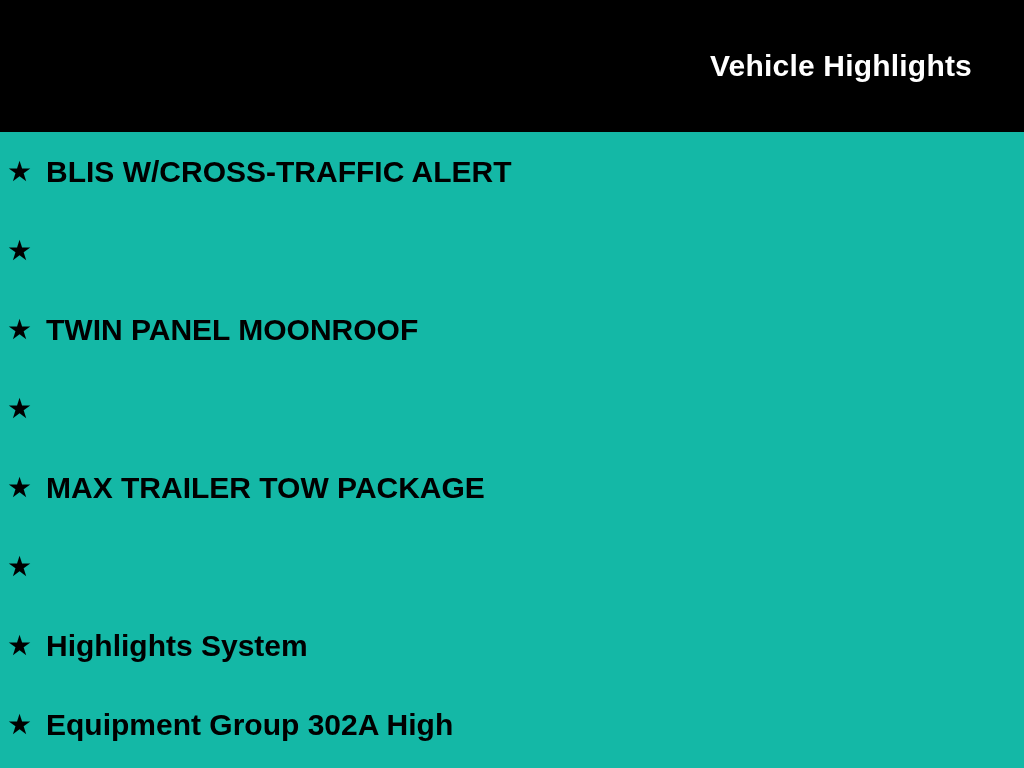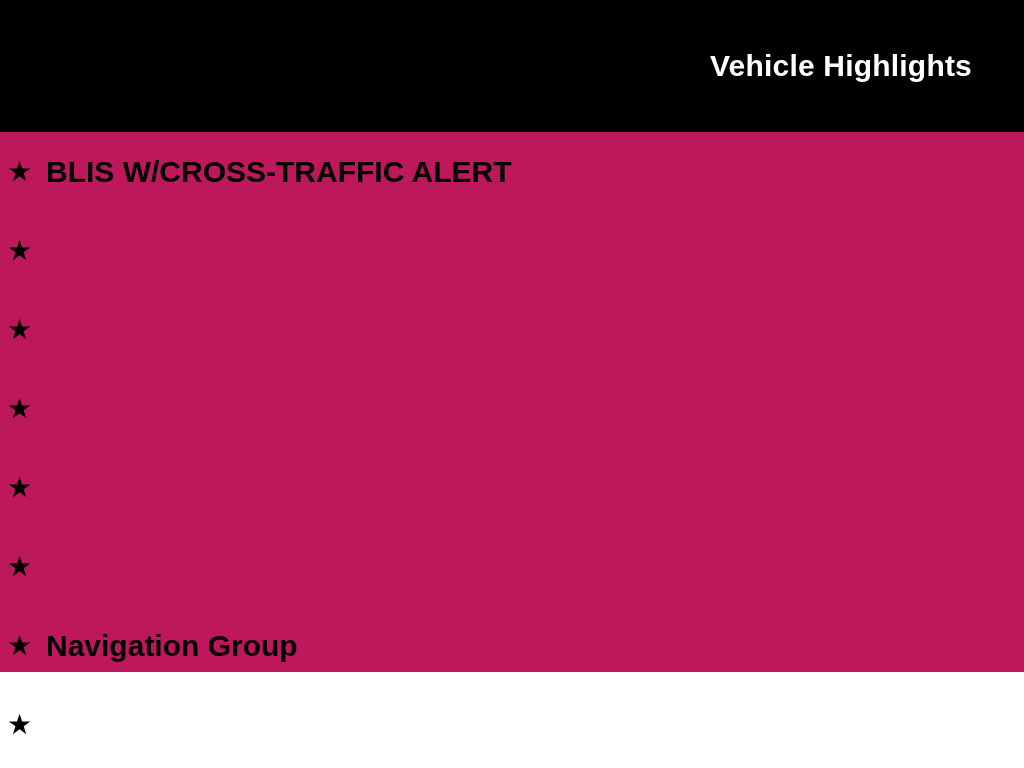--- a/index.html
+++ b/index.html
@@ -6,22 +6,22 @@
     margin: 0;
     padding: 0;
     width: 1024px;
     height: 768px;
     background: #ffffff;
     overflow: hidden;
     font-family: "Liberation Sans", sans-serif;
   }
   .page {
     width: 1024px;
-    height: 672px;
-    background: #be185d;
+    height: 768px;
+    background: #14b8a6;
   }
   .header {
     width: 100%;
     height: 132px;
     background: #000000;
     display: flex;
     align-items: center;
     justify-content: flex-end;
     box-sizing: border-box;
     padding-right: 52px;
@@ -73,37 +73,40 @@
       <span class="star">★</span>
       <span class="label">BLIS W/CROSS-TRAFFIC ALERT</span>
     </div>
 
     <div class="highlight-item">
       <span class="star">★</span>
     </div>
 
     <div class="highlight-item">
       <span class="star">★</span>
+      <span class="label">TWIN PANEL MOONROOF</span>
     </div>
 
     <div class="highlight-item">
       <span class="star">★</span>
     </div>
 
     <div class="highlight-item">
       <span class="star">★</span>
+      <span class="label">MAX TRAILER TOW PACKAGE</span>
     </div>
 
     <div class="highlight-item">
       <span class="star">★</span>
     </div>
 
     <div class="highlight-item">
       <span class="star">★</span>
-      <span class="label">Navigation Group</span>
+      <span class="label">Highlights System</span>
     </div>
 
     <div class="highlight-item">
       <span class="star">★</span>
+      <span class="label">Equipment Group 302A High</span>
     </div>
 
   </div>
 </div>
 
 </body></html>

